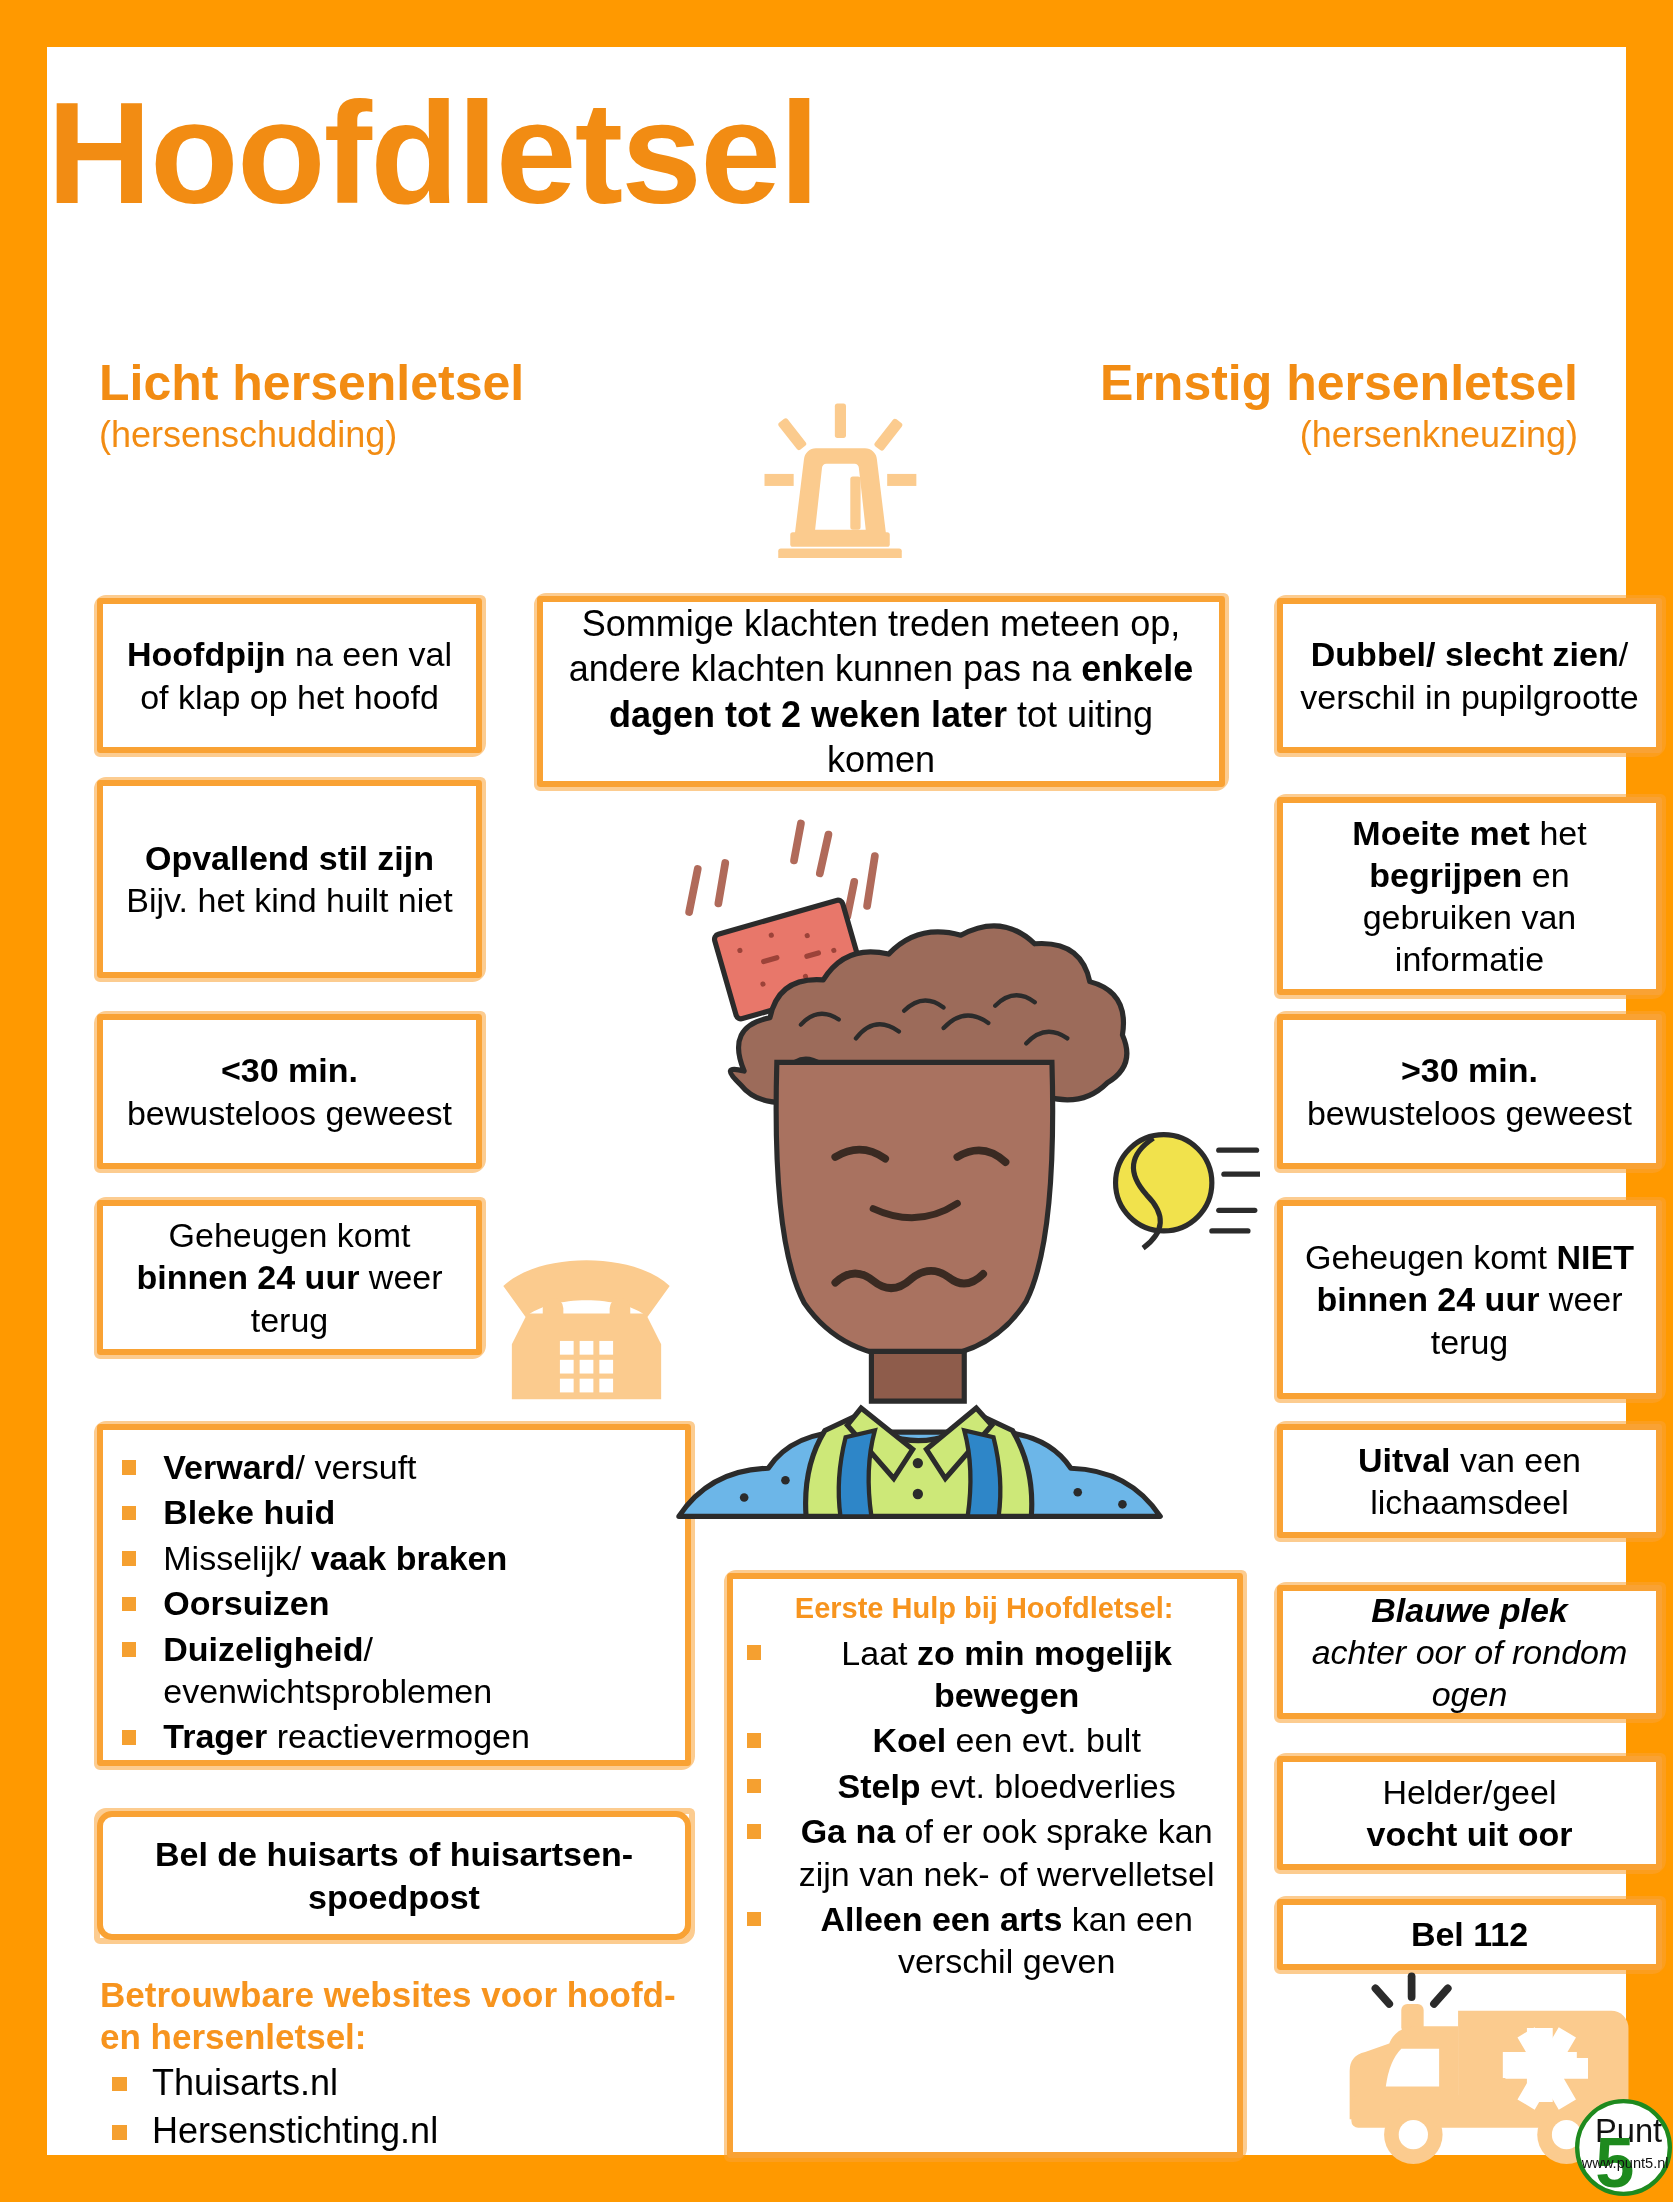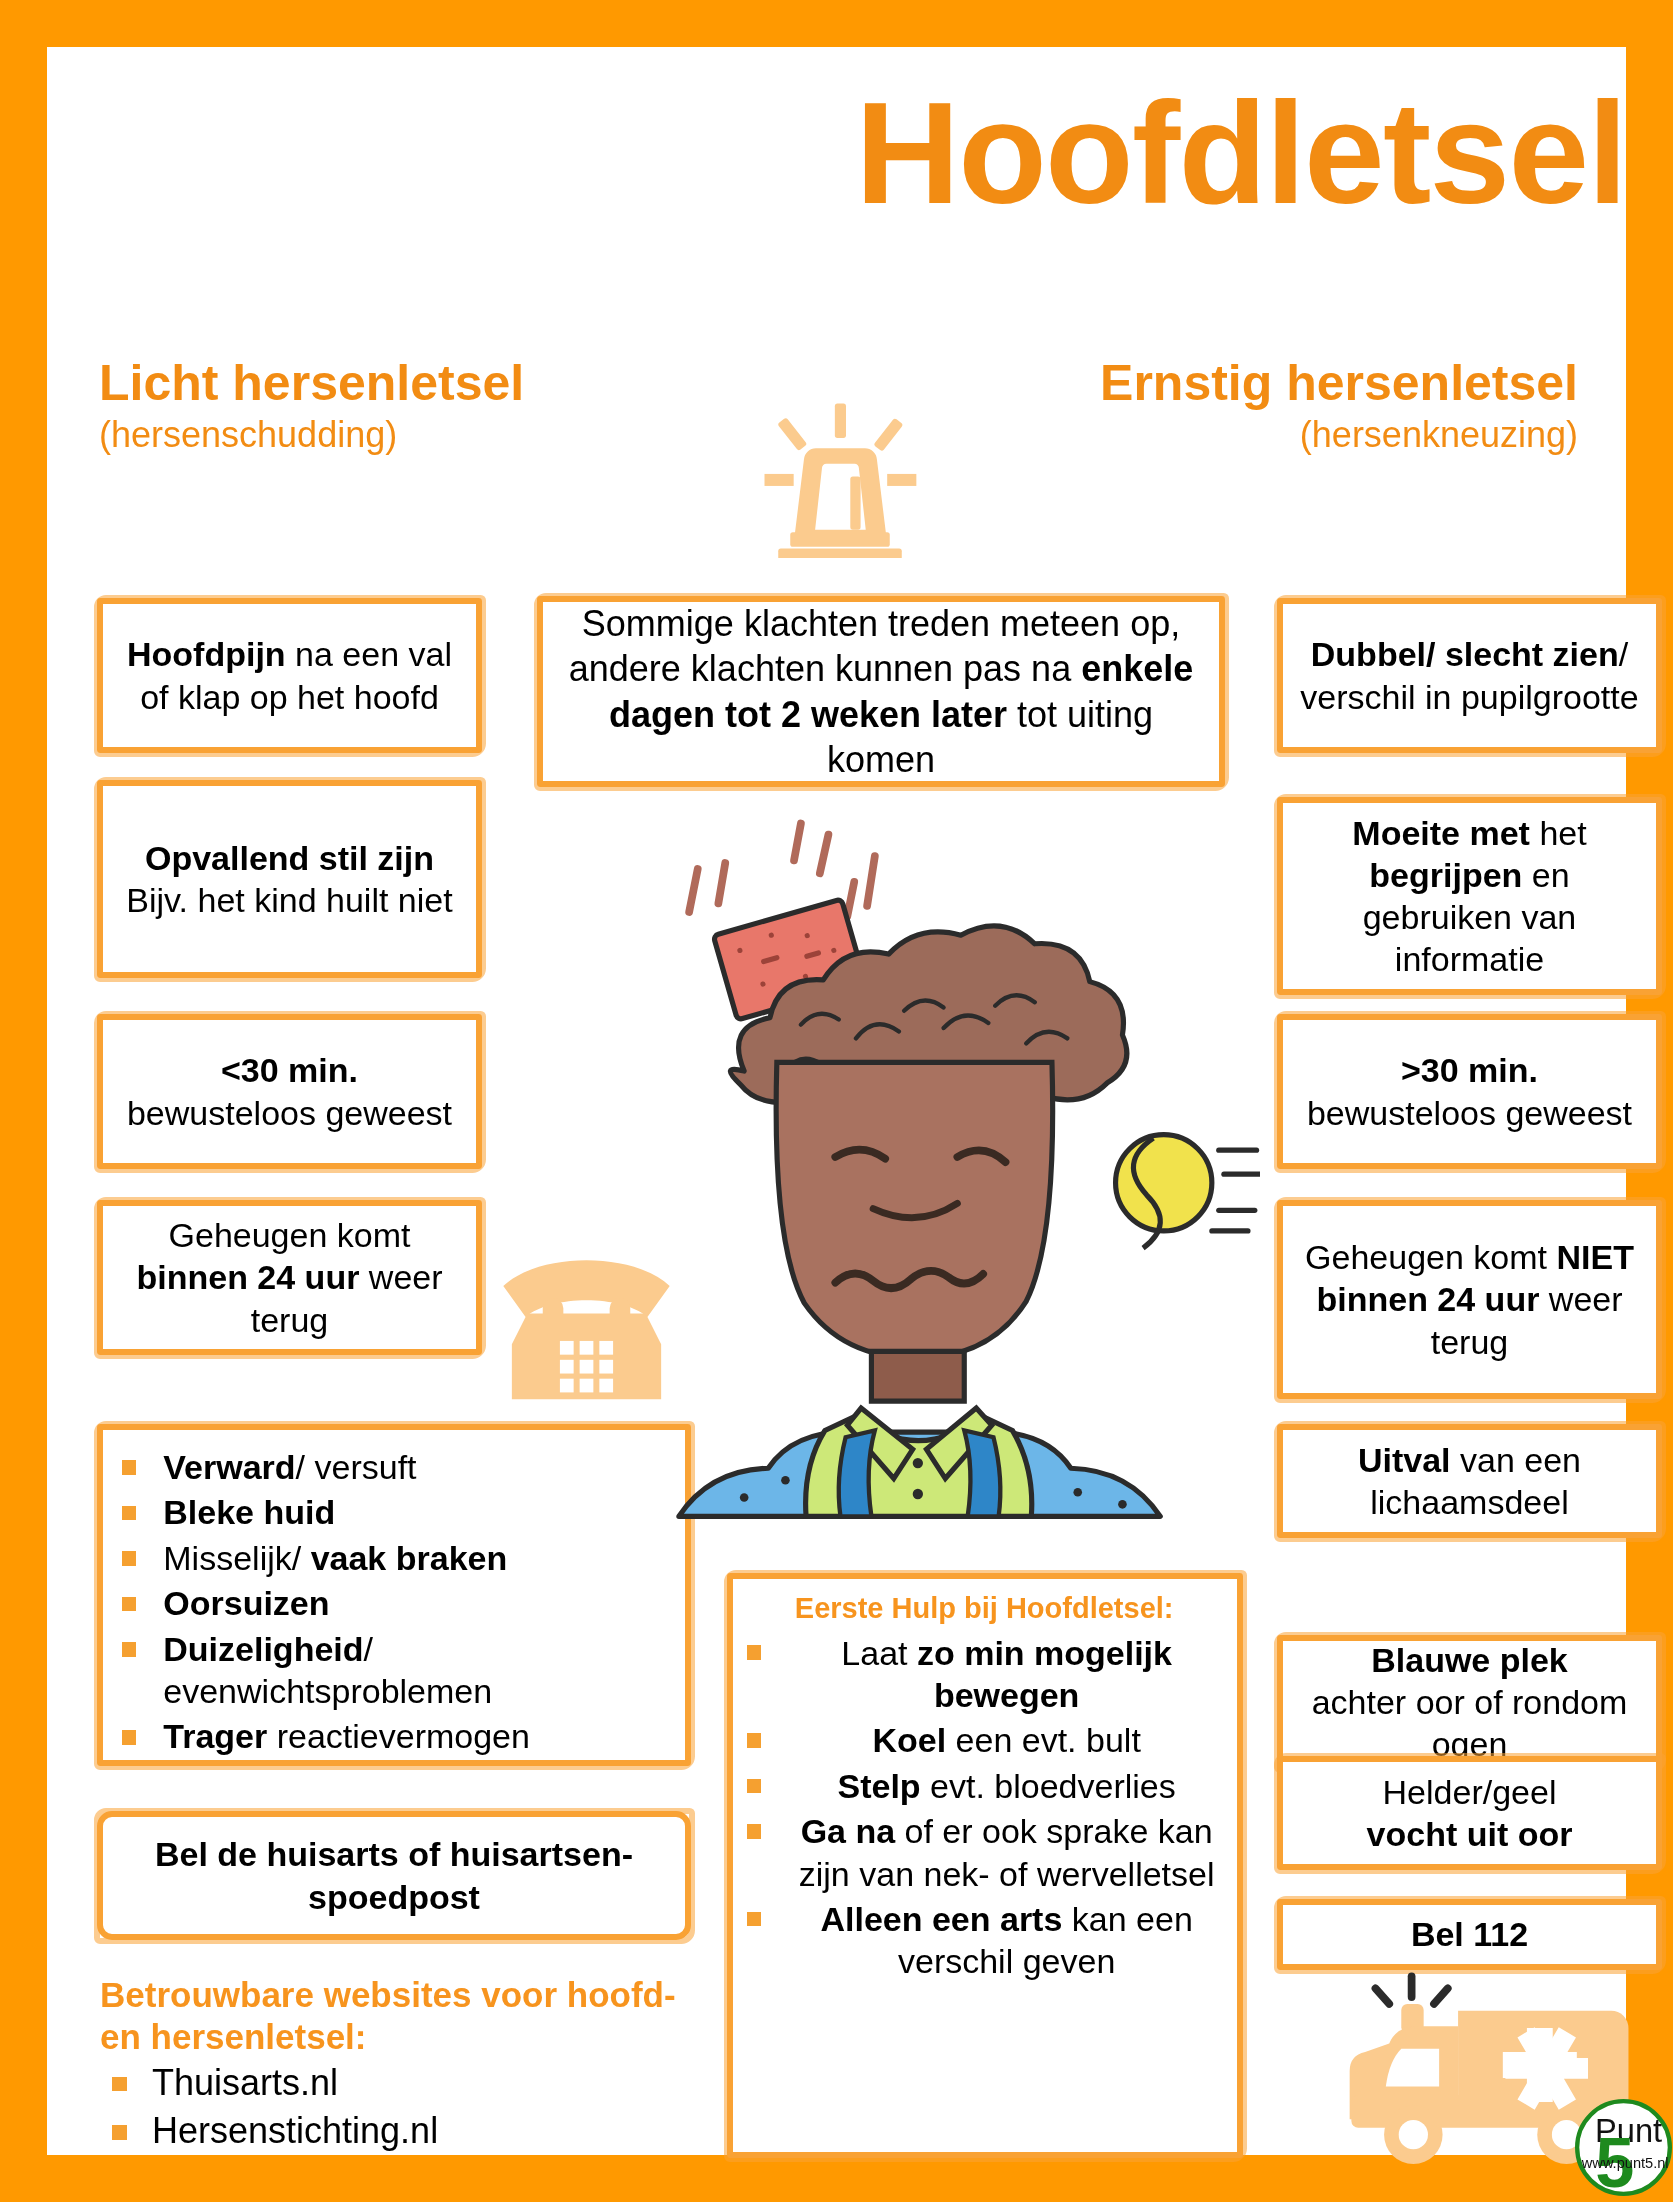--- a/index.html
+++ b/index.html
@@ -18,21 +18,21 @@
     position: absolute;
     left: 47px; top: 47px;
     width: 1579px; height: 2108px;
     background: #ffffff;
   }
 
   
   .title {
     position: absolute;
     left: 0; top: 34px; width: 1579px;
-    text-align: right;
+    text-align: left;
     color: #F28C13;
     font-size: 145px;
     font-weight: 700;
     letter-spacing: -1.7px;
     line-height: 1;
   }
 
   
   .head-left {
     position: absolute; left: 52px; top: 310px; width: 619px;
@@ -105,21 +105,21 @@
   #box-huisarts { left: 50px; top: 1764px; width: 594px; height: 129px; border-radius: 15px; }
 
   #box-center-top { left: 490px; top: 549px; width: 688px; height: 191px; }
   #box-firstaid   { left: 680px; top: 1526px; width: 516px; height: 585px; }
 
   #box-r1 { left: 1230px; top: 551px;  width: 385px; height: 155px; }
   #box-r2 { left: 1230px; top: 733px;  width: 385px; height: 198px; margin-top: 17px; }
   #box-r3 { left: 1230px; top: 967px; width: 385px; height: 155px; }
   #box-r4 { left: 1230px; top: 1153px; width: 385px; height: 199px; }
   #box-r5 { left: 1230px; top: 1377px; width: 385px; height: 114px; }
-  #box-r6 { left: 1230px; top: 1588px; width: 385px; height: 134px; }
+  #box-r6 { left: 1230px; top: 1538px; width: 385px; height: 134px; font-style: italic; }
   #box-r7 { left: 1230px; top: 1709px; width: 385px; height: 114px; }
   #box-r8 { left: 1230px; top: 1852px; width: 385px; height: 71px; }
 
   
   .fa-title {
     color: #F7941E; font-weight: 700; font-size: 29px;
     line-height: 1.1; text-align: center; margin-bottom: 6.9px;
   }
   #box-firstaid { display: block; padding: 13.8px 8.6px 8.6px 6.9px; }
   #box-firstaid ul.sq li { padding-left: 45px; font-size: 34px; }

